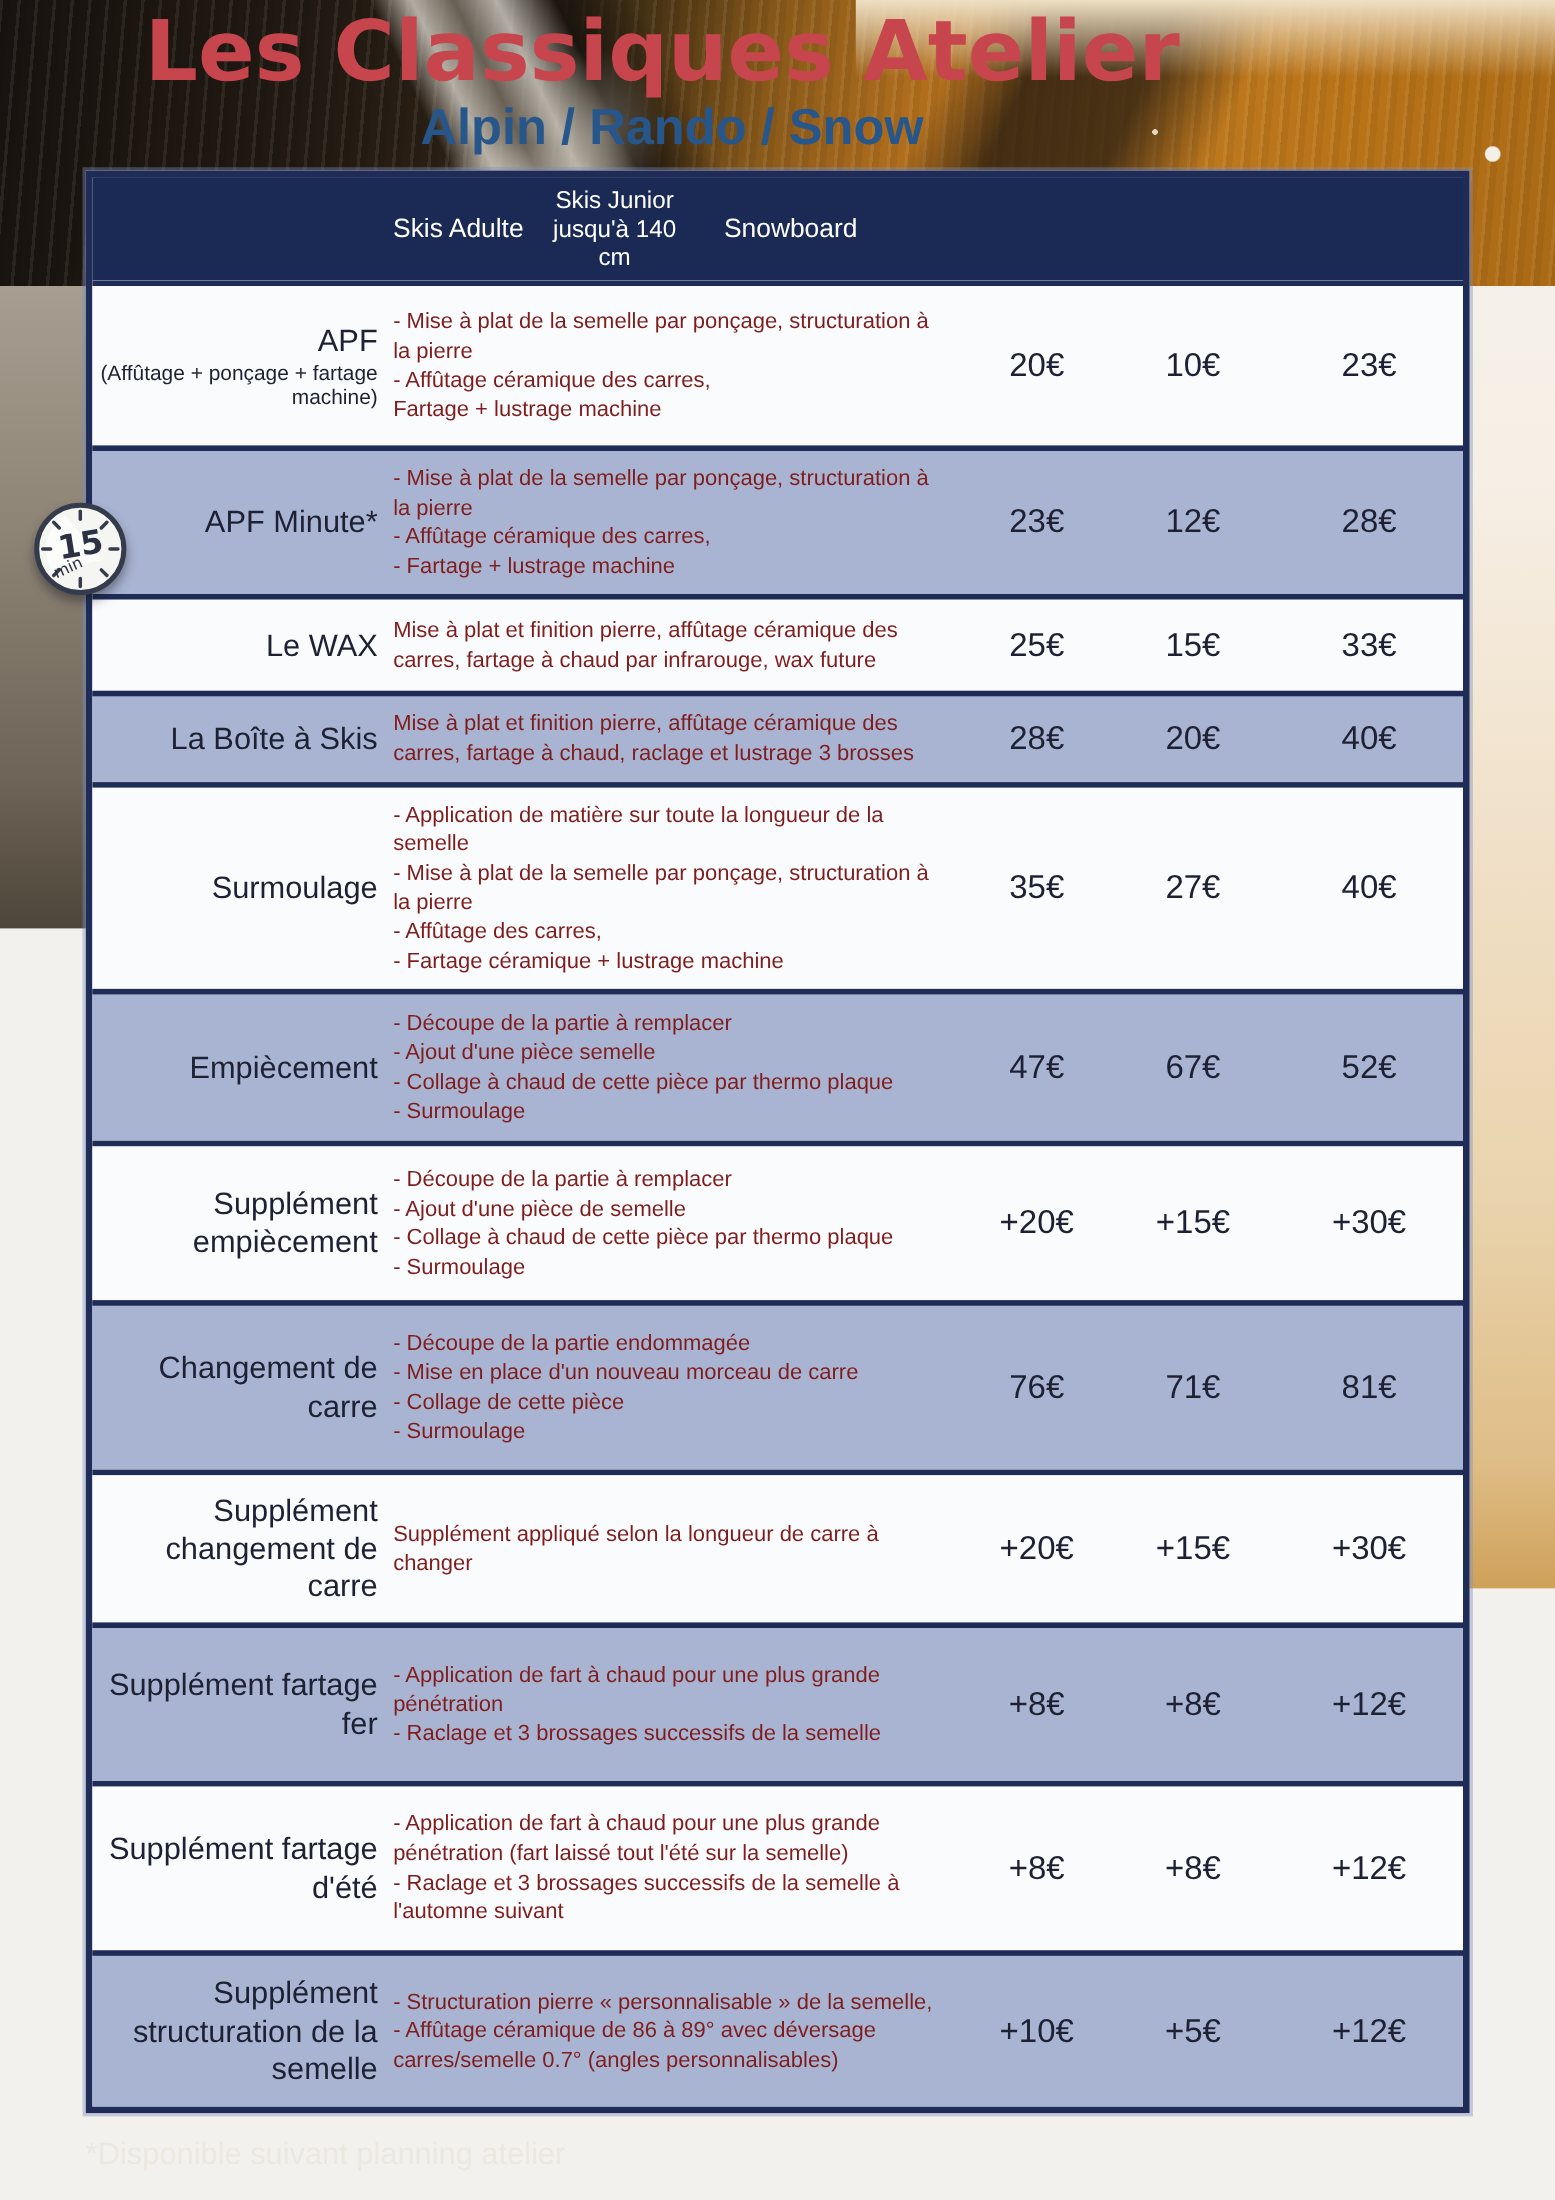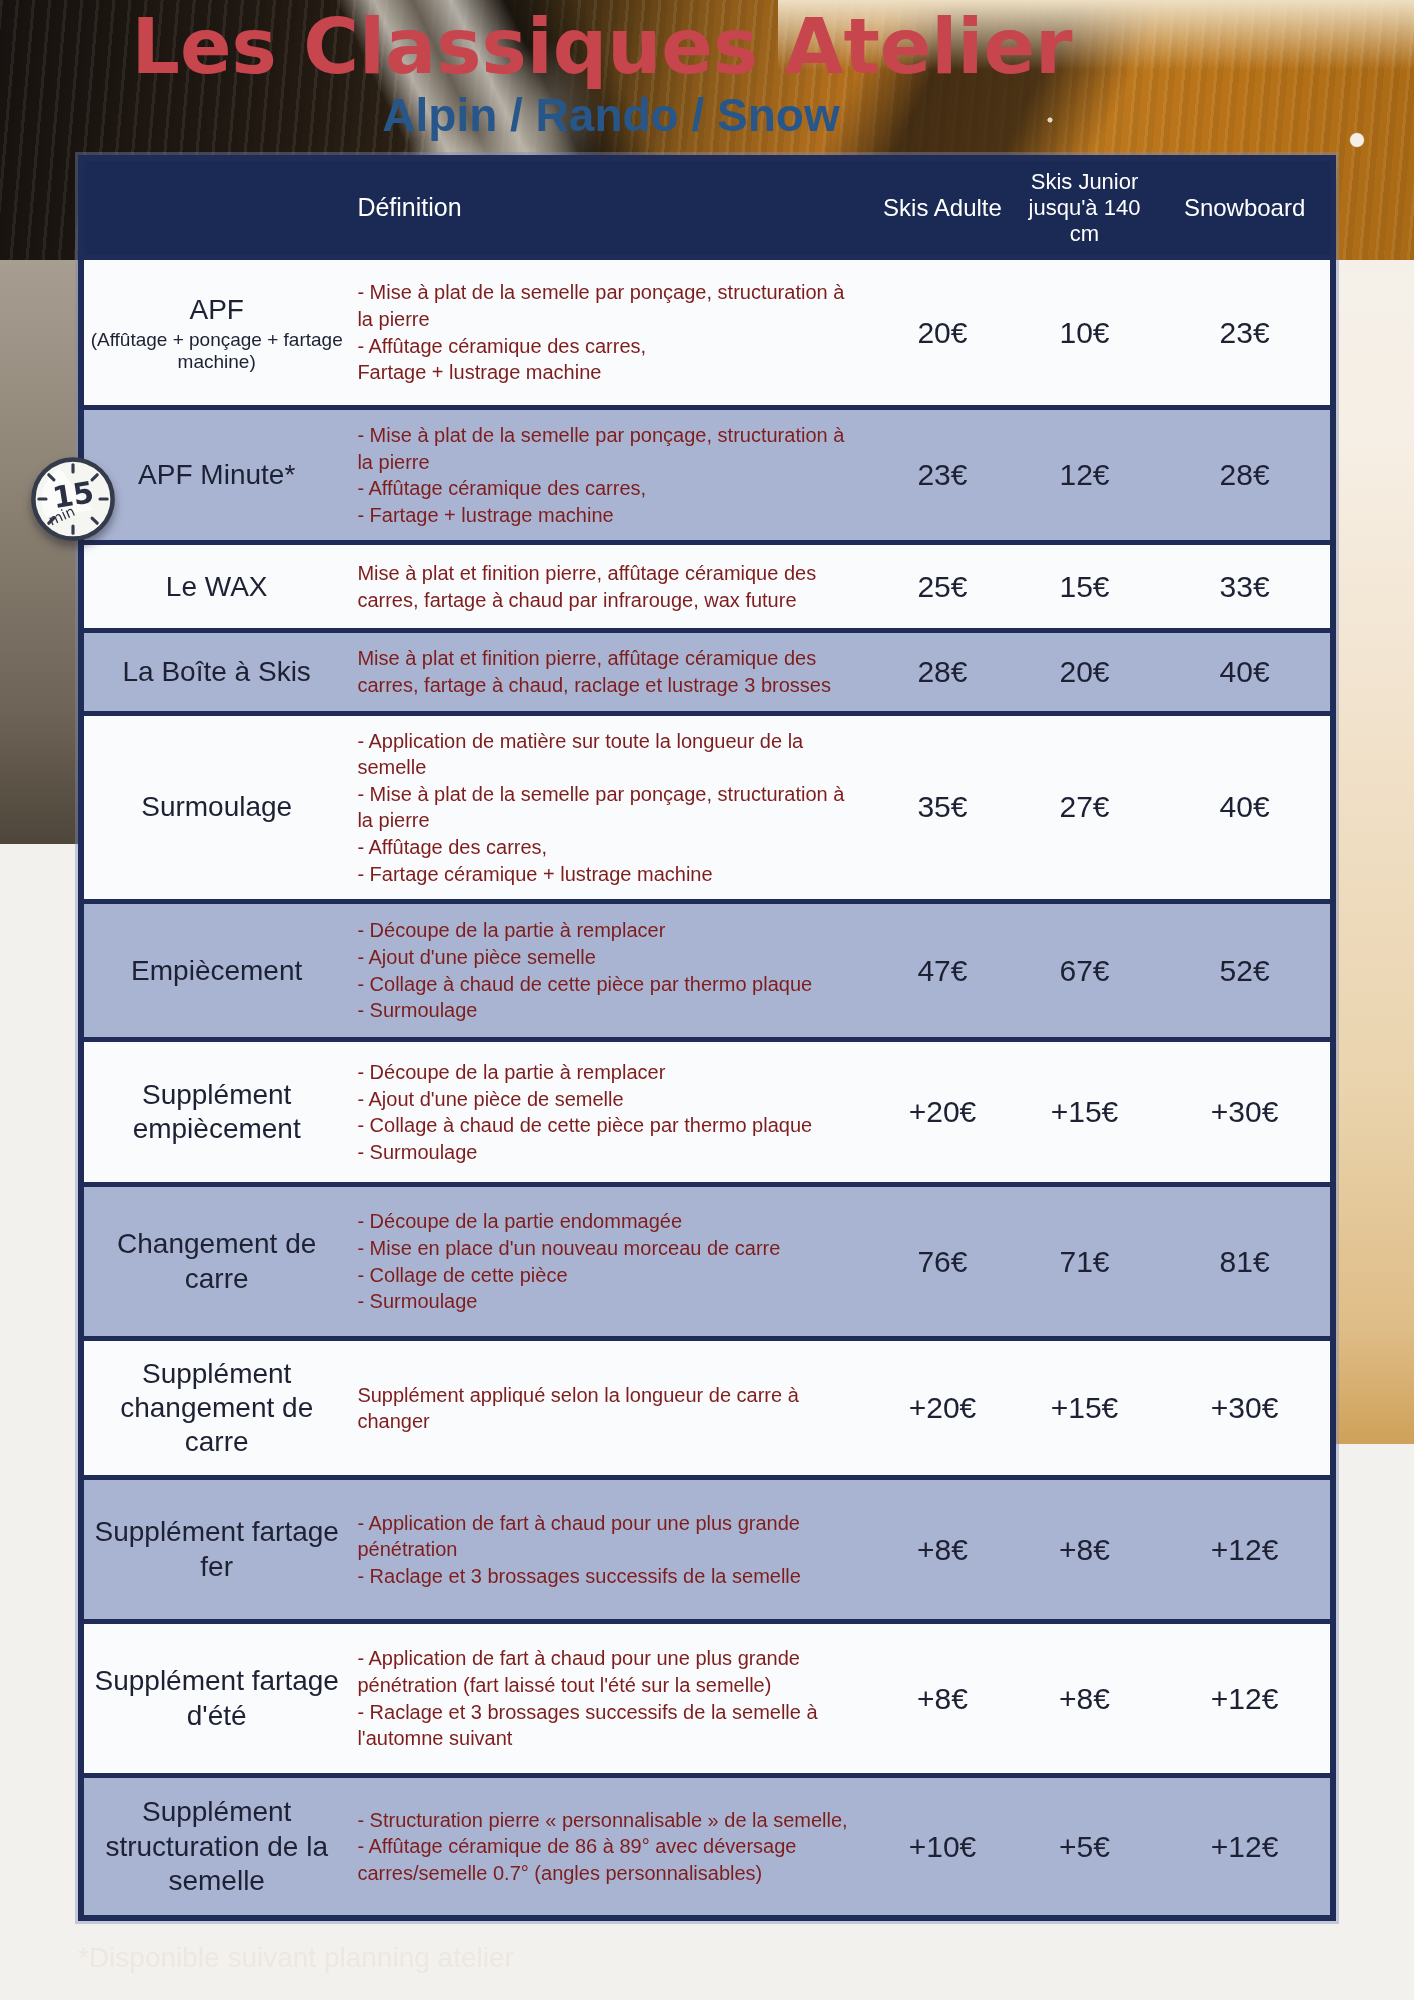--- a/index.html
+++ b/index.html
@@ -93,21 +93,21 @@
   #table-body .row:nth-child(4){ min-height:78px; }
   #table-body .row:nth-child(5){ min-height:186px; }
   #table-body .row:nth-child(6){ min-height:138px; }
   #table-body .row:nth-child(7){ min-height:145px; }
   #table-body .row:nth-child(8){ min-height:154px; }
   #table-body .row:nth-child(9){ min-height:139px; }
   #table-body .row:nth-child(10){ min-height:144px; }
   #table-body .row:nth-child(11){ min-height:154px; }
   #table-body .row:nth-child(12){ min-height:142px; }
 
-  .cell.col-name{ text-align:center; }
+  .cell.col-name{ text-align:right; }
   .svc-name{ font-size:28px; line-height:1.22; }
   .svc-sub{ font-size:19px; line-height:1.15; margin-top:2px; }
   .cell.col-def{
     font-size:20px; line-height:1.33; white-space:pre-line;
     padding:12px 18px 12px 8px; color:#7f1d1d;
   }
   .cell.price{ font-size:30px; text-align:center; }
 
   
   .timer-badge{
@@ -132,21 +132,20 @@
   <div class="photo-band">
     <div class="fade-top"></div>
   </div>
 
   <div class="title">Les Classiques Atelier</div>
   <div class="subtitle">Alpin / Rando / Snow</div>
 
   <div class="pricing-table">
     <div class="thead">
       <div class="th col-name"></div>
-      <div class="th col-def">Définition</div>
       <div class="th col-adult">Skis Adulte</div>
       <div class="th col-junior">Skis Junior jusqu'à 140 cm</div>
       <div class="th col-snow">Snowboard</div>
     </div>
     <div id="table-body">
         <div class="row">
           <div class="cell col-name">
             <div class="svc-name">APF</div>
             <div class="svc-sub">(Affûtage + ponçage + fartage machine)</div>
           </div>

